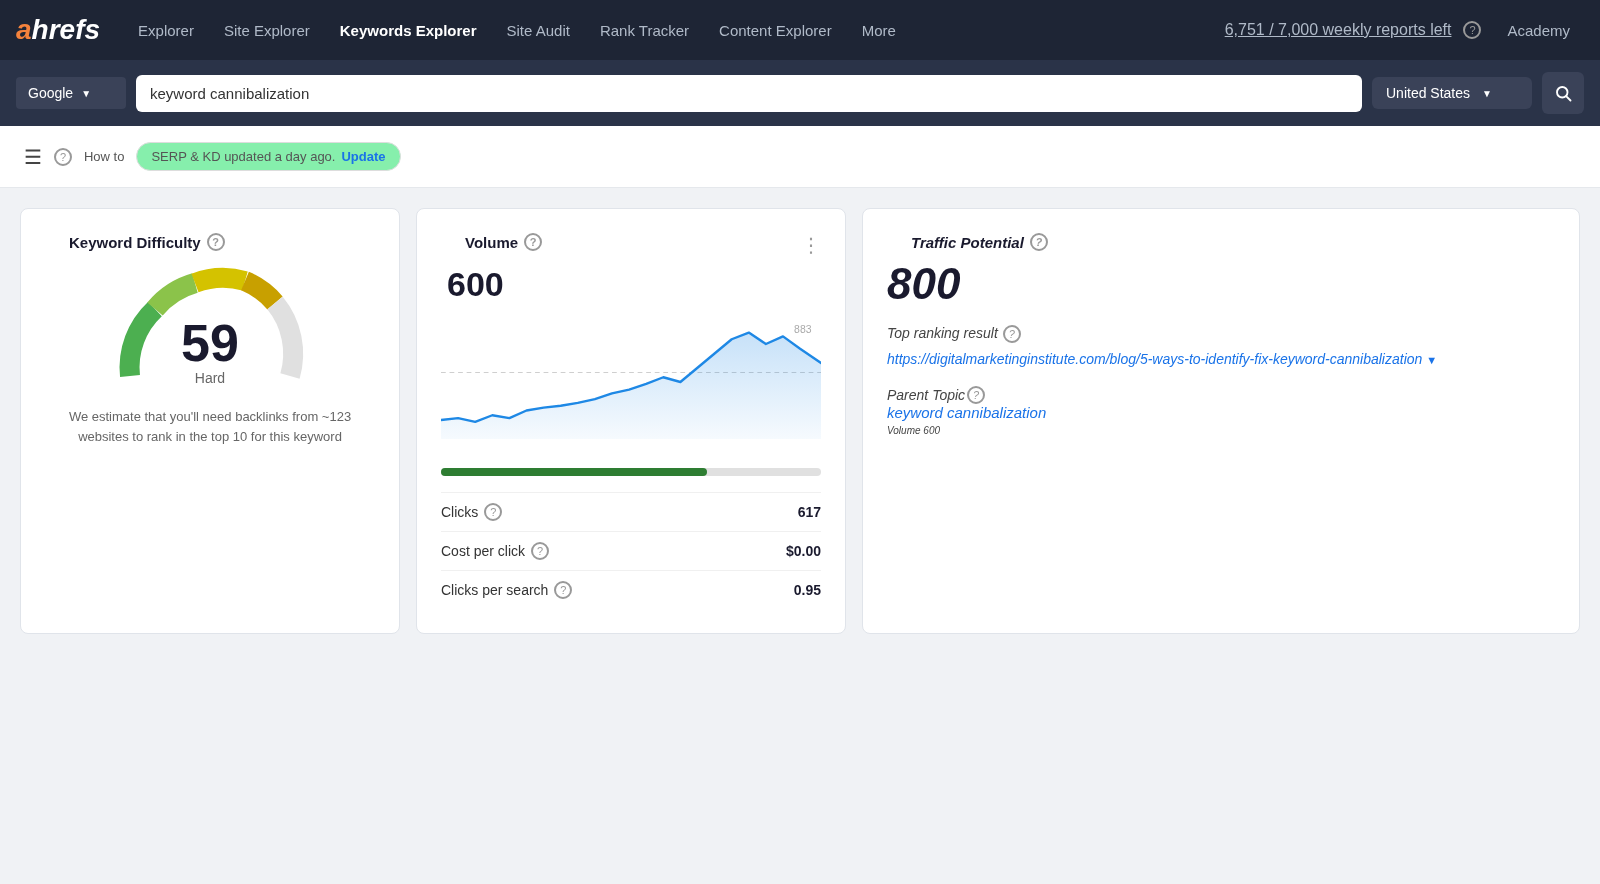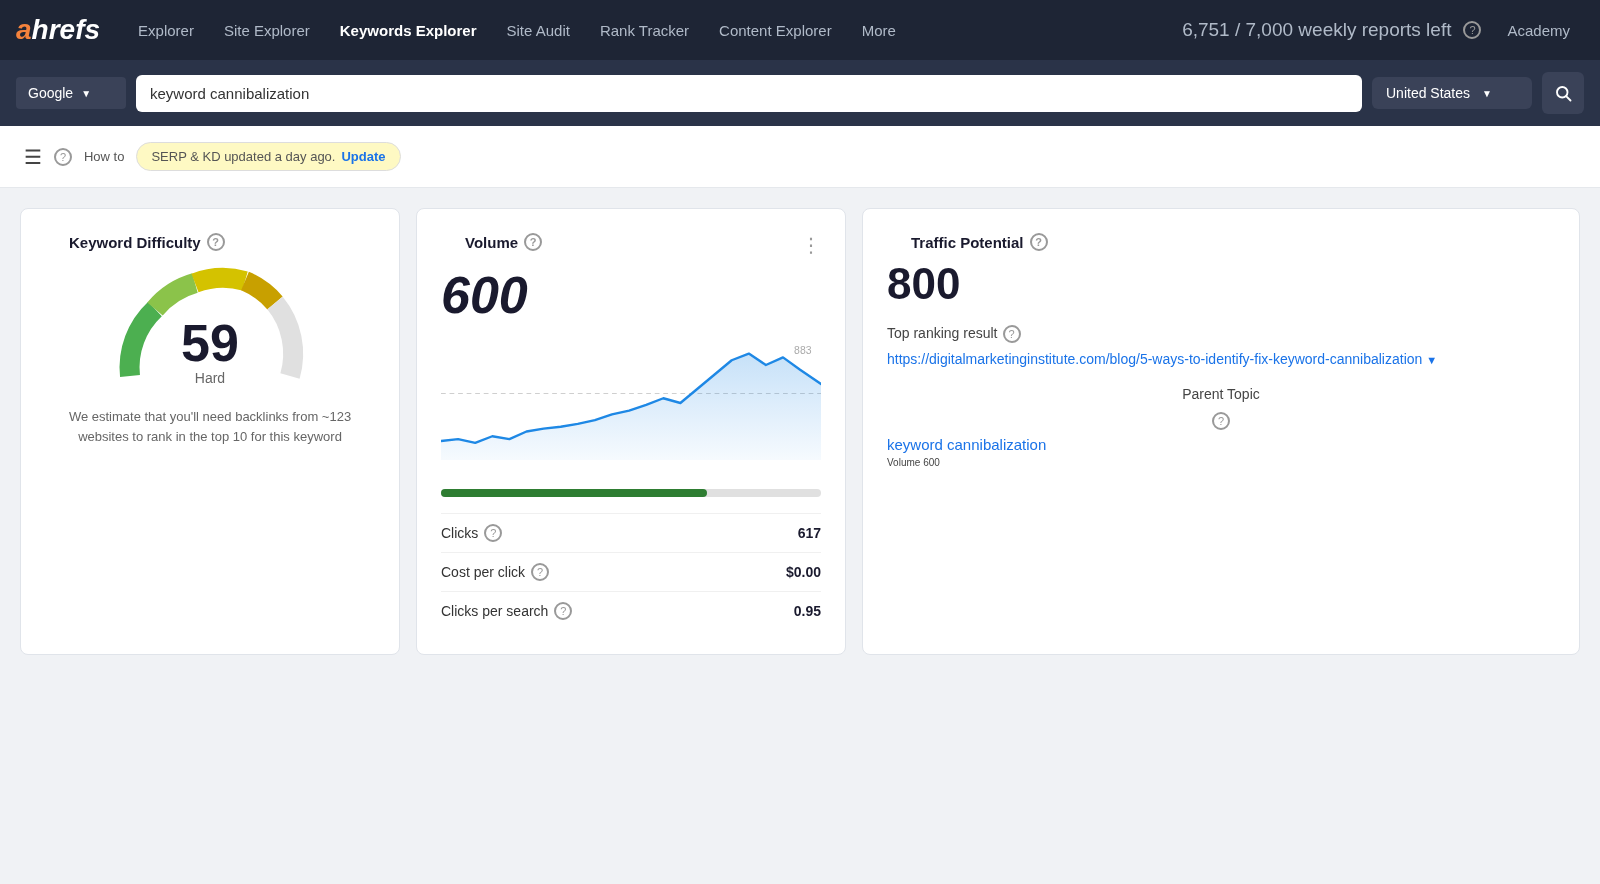--- a/index.html
+++ b/index.html
@@ -8,76 +8,76 @@
     
     .nav { background: #1e2535; display: flex; align-items: center; height: 60px; padding: 0 16px; gap: 0; }
     .nav-logo { display: flex; align-items: center; margin-right: 24px; }
     .logo-a { color: #f4823c; font-size: 28px; font-weight: 900; font-style: italic; }
     .logo-hrefs { color: #fff; font-size: 28px; font-weight: 900; font-style: italic; }
     .nav-links { display: flex; align-items: center; gap: 2px; }
     .nav-link { color: #b0bac8; font-size: 15px; padding: 8px 14px; cursor: pointer; white-space: nowrap; border-radius: 4px; }
     .nav-link.active { color: #fff; font-weight: 600; }
     .nav-right { margin-left: auto; display: flex; align-items: center; gap: 12px; }
     .nav-academy { color: #b0bac8; font-size: 15px; cursor: pointer; }
-    .weekly-reports { color: #b0bac8; font-size: 19px; white-space: nowrap; }
+    .weekly-reports { color: #b0bac8; font-size: 16px; white-space: nowrap; text-decoration: underline; }
 
     
     .search-bar { background: #2a3348; padding: 12px 16px; display: flex; align-items: center; gap: 10px; }
     .search-engine-select { background: #3a4258; border: none; color: #fff; padding: 8px 12px; border-radius: 4px; font-size: 14px; display: flex; align-items: center; gap: 8px; cursor: pointer; min-width: 110px; }
     .search-engine-select span { flex: 1; }
     .search-input { flex: 1; background: #fff; border: none; padding: 10px 14px; border-radius: 6px; font-size: 15px; color: #333; outline: none; }
     .country-select { background: #3a4258; border: none; color: #fff; padding: 8px 14px; border-radius: 6px; font-size: 14px; display: flex; align-items: center; gap: 12px; cursor: pointer; min-width: 160px; }
     .search-btn { background: #3a4258; border: none; color: #fff; width: 42px; height: 42px; border-radius: 6px; cursor: pointer; display: flex; align-items: center; justify-content: center; font-size: 18px; }
 
     
     .overview-header { background: #fff; border-bottom: 1px solid #e5e8ec; padding: 16px 24px; display: flex; align-items: center; gap: 12px; }
     .hamburger { font-size: 20px; color: #444; cursor: pointer; }
     .overview-title { font-size: 22px; font-weight: 700; color: #1a1a2e; }
     .help-circle { display: inline-flex; align-items: center; justify-content: center; width: 18px; height: 18px; border: 2px solid #999; border-radius: 50%; font-size: 11px; color: #999; cursor: pointer; }
     .how-to-link { color: #555; font-size: 13px; cursor: pointer; }
-    .update-notice { background: #fef9c3; border: 1px solid #ddd; border-radius: 20px; padding: 6px 14px; font-size: 13px; color: #555; display: flex; align-items: center; gap: 6px; }
+    .update-notice { background: #86efac; border: 1px solid #ddd; border-radius: 20px; padding: 6px 14px; font-size: 13px; color: #555; display: flex; align-items: center; gap: 6px; }
     .update-link { color: #1a73e8; font-weight: 600; cursor: pointer; text-decoration: none; }
 
     
     .main-content { padding: 20px 20px; display: flex; gap: 16px; }
 
     
     .card { background: #fff; border-radius: 8px; border: 1px solid #e0e4ea; padding: 24px; }
     .card-kd { flex: 0 0 380px; min-width: 300px; }
     .card-volume { flex: 0 0 430px; min-width: 340px; }
-    .card-traffic { flex: 1; min-width: 300px; }
+    .card-traffic { flex: 1; min-width: 300px; font-style: italic; }
 
     .card-label { font-size: 15px; font-weight: 700; color: #1a1a2e; display: flex; align-items: center; gap: 6px; margin-left: 24px; }
 
     
     .gauge-container { display: flex; flex-direction: column; align-items: center; margin: 10px 0 16px; }
     .gauge-svg { width: 220px; height: 130px; }
 
     .kd-description { font-size: 13px; color: #666; text-align: center; line-height: 1.5; margin-top: 8px; }
 
     
     .volume-header { display: flex; align-items: flex-start; justify-content: space-between; }
-    .volume-number { font-size: 52px; font-weight: 700; color: #1a1a2e; margin: 8px 0 4px; font-style: italic; }
+    .volume-number { font-size: 34px; font-weight: 700; color: #1a1a2e; margin: 8px 6px 4px; }
     .more-options { color: #999; font-size: 20px; cursor: pointer; }
 
     .volume-chart { margin: 8px 0 12px; position: relative; }
 
     
     .progress-bar-container { height: 8px; background: #e0e0e0; border-radius: 4px; margin: 10px 0 16px; }
     .progress-bar-fill { height: 100%; background: #2e7d32; border-radius: 4px; }
 
     .stat-row { display: flex; align-items: center; justify-content: space-between; padding: 10px 0; border-top: 1px solid #f0f0f0; }
     .stat-label { font-size: 14px; color: #333; display: flex; align-items: center; gap: 6px; }
     .stat-value { font-size: 14px; font-weight: 600; color: #1a1a2e; }
 
     
     .traffic-number { font-size: 44px; font-weight: 700; color: #1a1a2e; margin: 8px 0 16px; }
     .top-ranking-label { font-size: 14px; color: #444; margin-bottom: 6px; display: flex; align-items: flex-start; gap: 5px; }
     .top-ranking-url { color: #1a73e8; font-size: 14px; line-height: 1.5; margin-bottom: 16px; cursor: pointer; }
-    .parent-topic-label { font-size: 14px; color: #444; margin-bottom: 6px; display: flex; align-items: center; gap: 10px; flex-direction: column; }
+    .parent-topic-label { font-size: 14px; color: #444; display: flex; align-items: center; gap: 2px; }
     .parent-topic-link { color: #1a73e8; font-size: 15px; font-weight: 500; cursor: pointer; margin-bottom: 4px; }
     .volume-note { font-size: 10px; color: #444; }
 
     
     .chart-svg { width: 100%; height: 140px; }
 
     
     .dropdown-arrow { font-size: 10px; }
   </style>
 </head>

